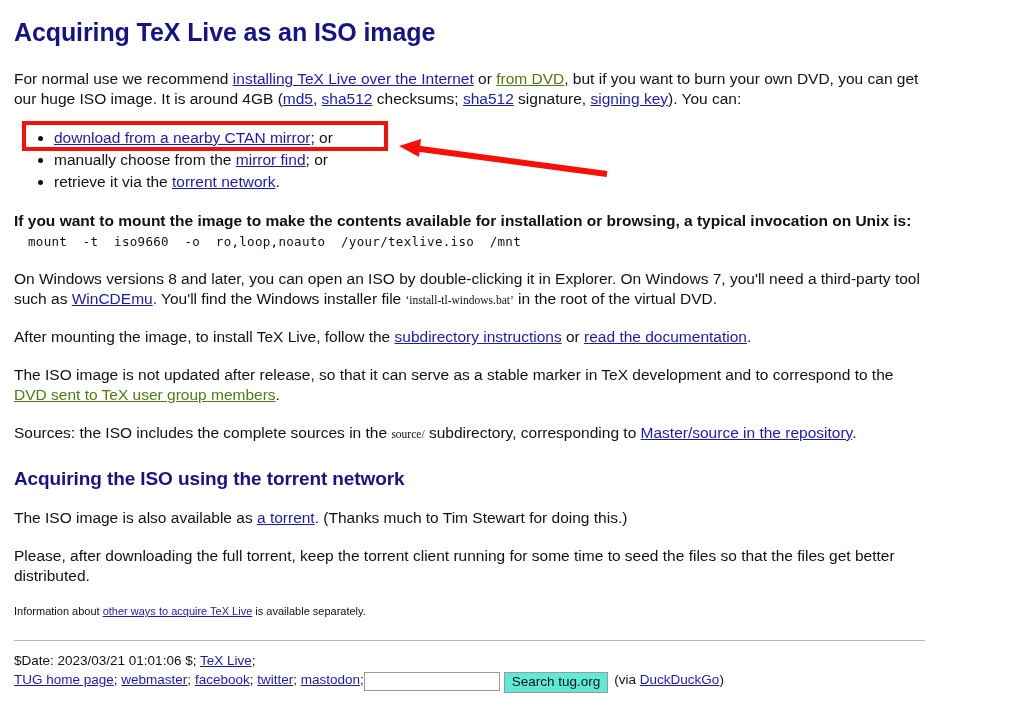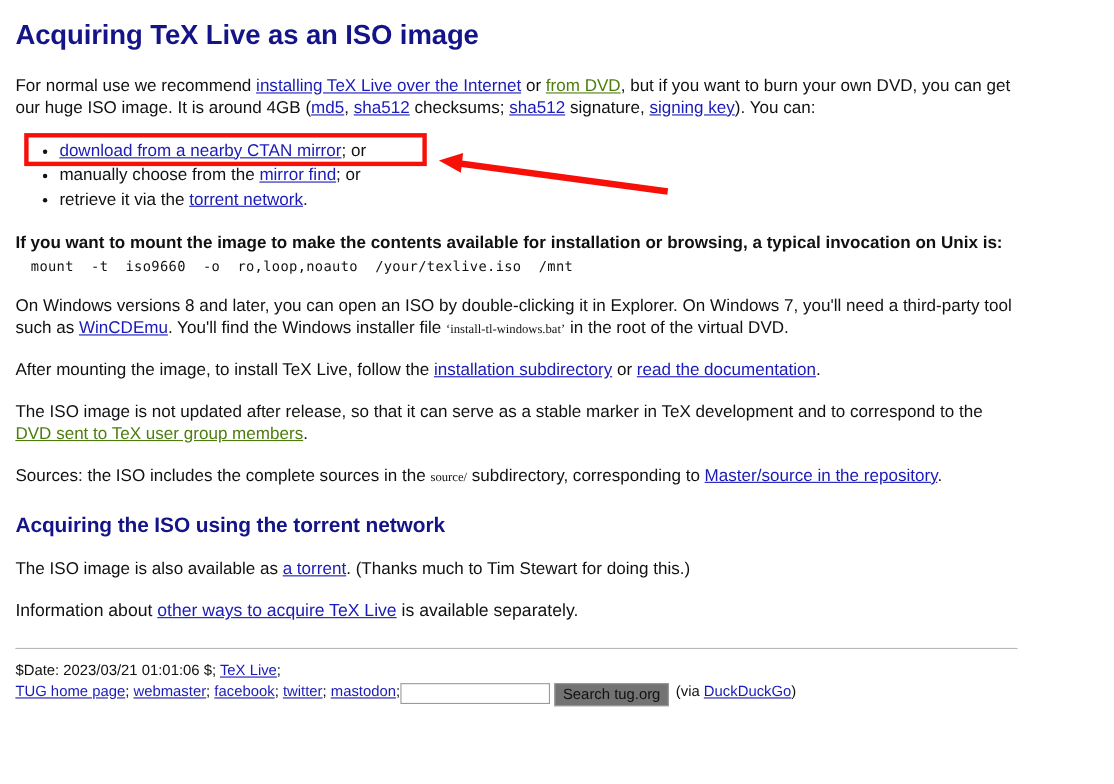--- a/index.html
+++ b/index.html
@@ -71,21 +71,21 @@
   .cmdline {
     margin: 0 0 20px 0;
     padding-left: 14px;
     white-space: pre;
   }
   .inline-mono {
     font-family: Liberation Serif, serif;
     font-size: 11.5px;
   }
   .smallnote {
-    font-size: 16px;
+    font-size: 11px;
     margin-bottom: 12px;
   }
   hr.footrule {
     border: 0;
     border-top: 1px solid #b8b8b8;
     margin: 22px 0 10px 0;
   }
   .footer-line {
     font-size: 13.5px;
     line-height: 1.5;
@@ -106,21 +106,21 @@
     font-size: 13px;
     border: 1px solid #9a9a9a;
     background: #ffffff;
     padding: 0 2px;
     box-sizing: content-box;
     margin: 0 4px 0 0;
   }
   button.search-button {
     font-family: "Liberation Sans", sans-serif;
     font-size: 13.5px;
-    background: #737373;
+    background: #5eead4;
     border: 1px solid #999999;
     padding: 1px 7px 2px 7px;
     margin: 0 6px 0 0;
     cursor: pointer;
     color: #111111;
     line-height: 1.2;
   }
   
   .annot-box {
     position: absolute;
@@ -161,37 +161,38 @@
   </ul>
 
   <p class="tight">If you want to mount the image to make the contents available for installation or browsing, a typical invocation on Unix is:</p>
   <div class="cmdline mono">mount  -t  iso9660  -o  ro,loop,noauto  /your/texlive.iso  /mnt</div>
 
   <p>
     <span>On Windows versions 8 and later, you can open an ISO by double-clicking it in Explorer. On Windows 7, you'll need a third-party tool such as </span><span class="lk">WinCDEmu</span><span>. You'll find the Windows installer file </span><span class="inline-mono">‘install-tl-windows.bat’</span><span> in the root of the virtual DVD.</span>
   </p>
 
   <p>
-    <span>After mounting the image, to install TeX Live, follow the </span><span class="lk">installation subdirectory</span><span> or </span><span class="lk">read the documentation</span><span>.</span>
+    <span>After mounting the image, to install TeX Live, follow the </span><span class="lk">subdirectory instructions</span><span> or </span><span class="lk">read the documentation</span><span>.</span>
   </p>
 
   <p>
     <span>The ISO image is not updated after release, so that it can serve as a stable marker in TeX development and to correspond to the </span><span class="lk visited">DVD sent to TeX user group members</span><span>.</span>
   </p>
 
   <p>
     <span>Sources: the ISO includes the complete sources in the </span><span class="inline-mono">source/</span><span> subdirectory, corresponding to </span><span class="lk">Master/source in the repository</span><span>.</span>
   </p>
 
   <h2 class="section-title">Acquiring the ISO using the torrent network</h2>
 
   <p>
     <span>The ISO image is also available as </span><span class="lk">a torrent</span><span>. (Thanks much to Tim Stewart for doing this.)</span>
   </p>
 
+  <p>Please, after downloading the full torrent, keep the torrent client running for some time to seed the files so that the files get better distributed.</p>
 
   <p class="smallnote">
     <span>Information about </span><span class="lk">other ways to acquire TeX Live</span><span> is available separately.</span>
   </p>
 
   <hr class="footrule">
 
   <div class="footer-line">
     <span>$Date: 2023/03/21 01:01:06 $; </span><span class="lk">TeX Live</span><span>;</span>
   </div>

